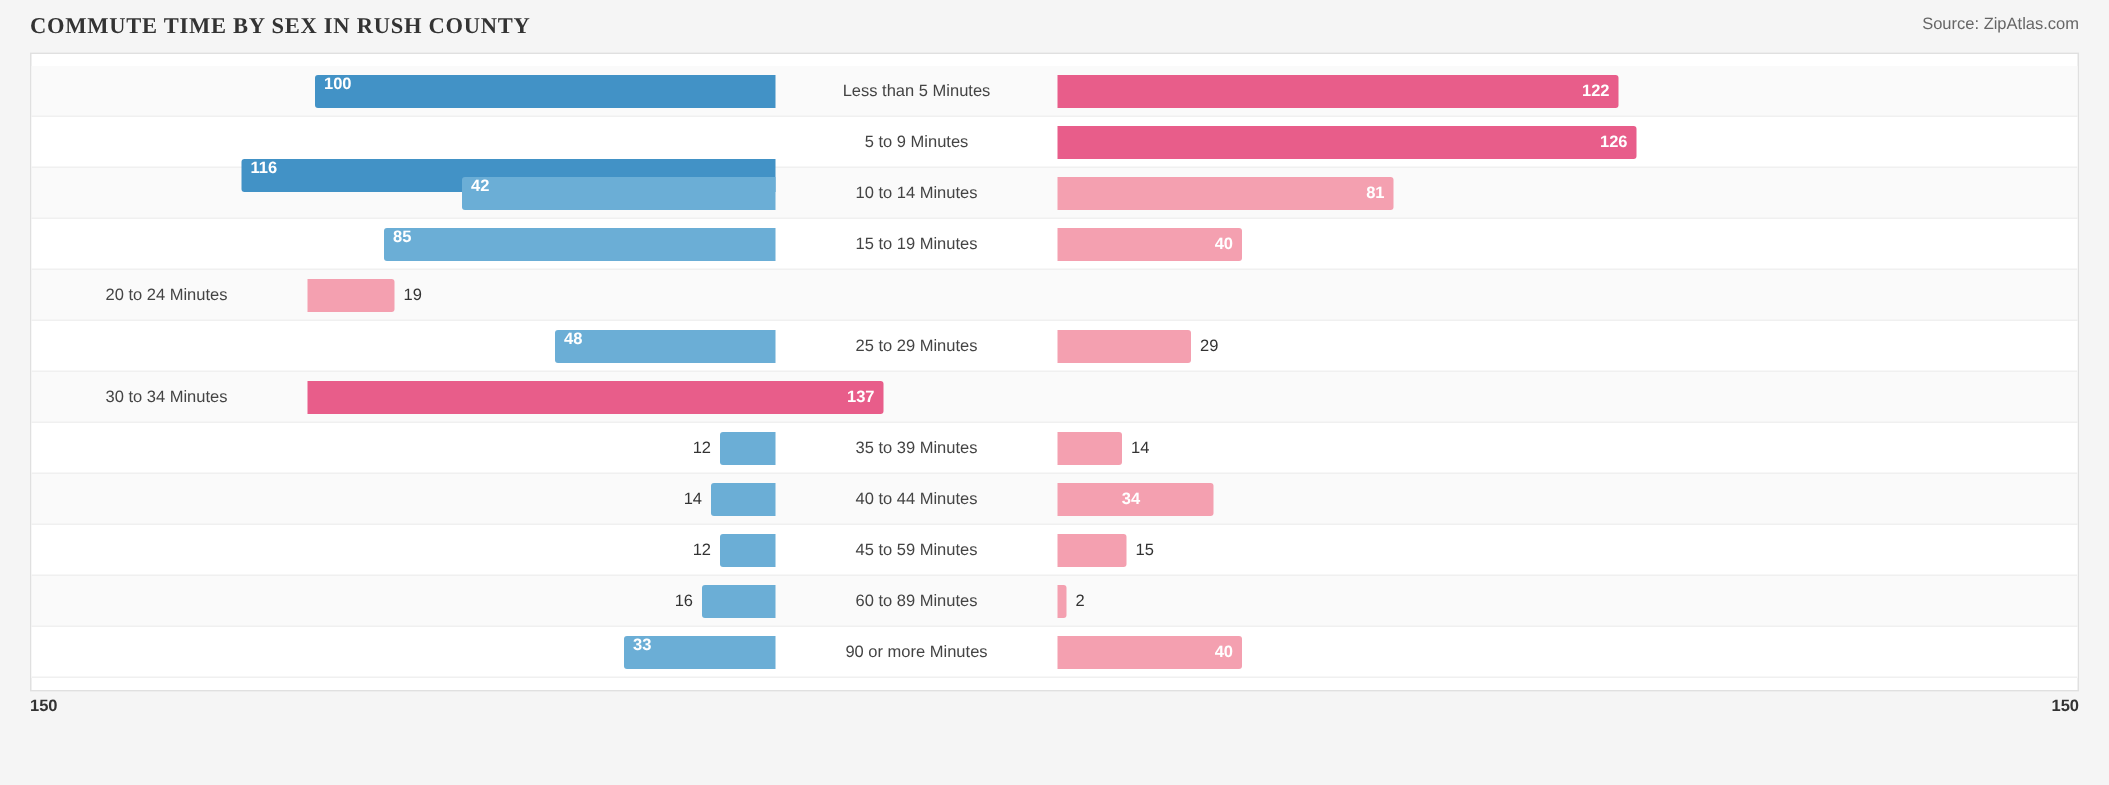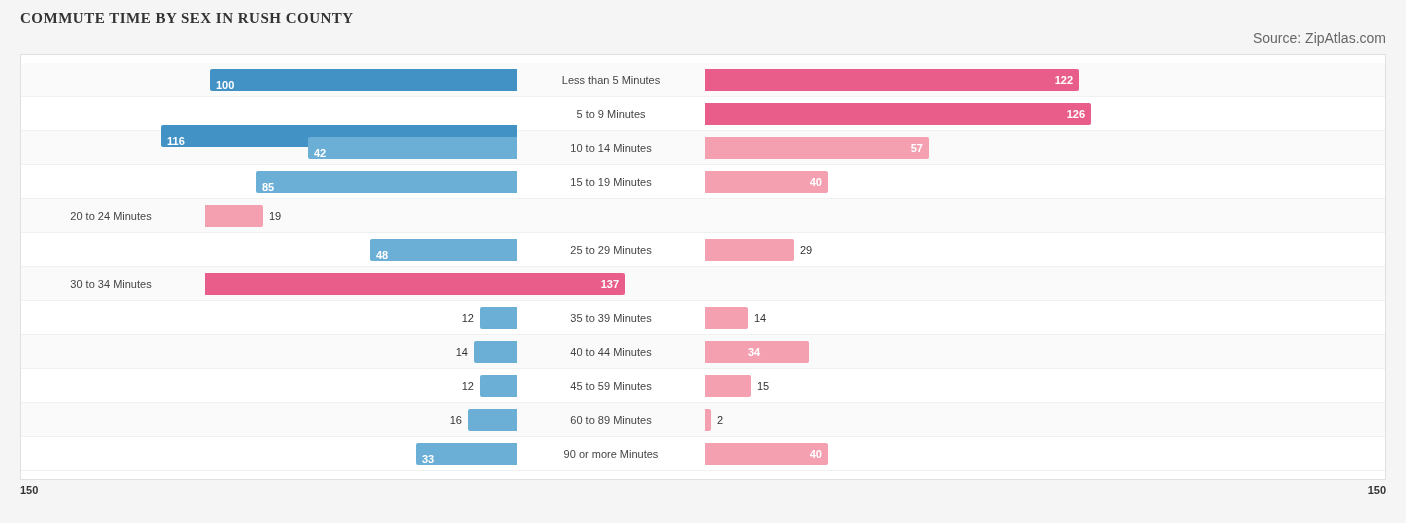--- a/index.html
+++ b/index.html
@@ -22,23 +22,22 @@
     }
     .chart-title {
       font-size: 15px;
       font-weight: bold;
       color: #333;
       text-transform: uppercase;
       letter-spacing: 0.5px;
       font-family: Liberation Serif, serif;
     }
     .chart-source {
-      font-size: 14px;
+      font-size: 11px;
       color: #666;
-      margin-top: 20px;
     }
     .chart-area {
       background: white;
       border: 1px solid #e0e0e0;
       padding: 8px 0;
     }
     .bar-row {
       display: flex;
       align-items: center;
       height: 34px;
@@ -82,21 +81,21 @@
       display: flex;
       align-items: center;
       width: 100%;
       height: 22px;
     }
     .male-bar {
       background: #6baed6;
       height: 22px;
       border-radius: 2px 0 0 2px;
       display: flex;
-      align-items: flex-end;
+      align-items: flex-start;
       justify-content: flex-start;
       padding-left: 6px;
       min-width: 0;
     }
     .male-bar.large {
       background: #4292c6;
     }
     .female-bar {
       background: #f4a0b0;
       height: 22px;
@@ -207,21 +206,21 @@
             <div class="male-bar-container">
               <div class="male-bar" style="width: 209px; justify-content: flex-start;">
                 <span class="bar-value">42</span>
               </div>
             </div>
           </div>
           <div class="label-center">10 to 14 Minutes</div>
           <div class="right-section">
             <div class="female-bar-container">
               <div class="female-bar" style="width: 224px; justify-content: flex-end;">
-                <span class="bar-value">57</span>
+                <span class="bar-value">81</span>
               </div>
             </div>
           </div>
         </div>
         <div class="bar-row">
           <div class="left-section">
             <div class="male-bar-container">
               <div class="male-bar" style="width: 261px; justify-content: flex-start;">
                 <span class="bar-value">85</span>
               </div>
@@ -258,21 +257,21 @@
             <div class="female-bar-container">
               <div class="female-bar" style="width: 89px;"></div>
               <span class="female-value-outside">29</span>
             </div>
           </div>
         </div>
         <div class="bar-row">
           <div class="label-center">30 to 34 Minutes</div>
           <div class="right-section">
             <div class="female-bar-container">
-              <div class="female-bar large" style="width: 420px; justify-content: flex-end;">
+              <div class="female-bar large" style="width: 384px; justify-content: flex-end;">
                 <span class="bar-value">137</span>
               </div>
             </div>
           </div>
         </div>
         <div class="bar-row">
           <div class="left-section">
             <div class="male-bar-container">
               <span class="male-value-outside">12</span>
               <div class="male-bar" style="width: 37px;"></div>

